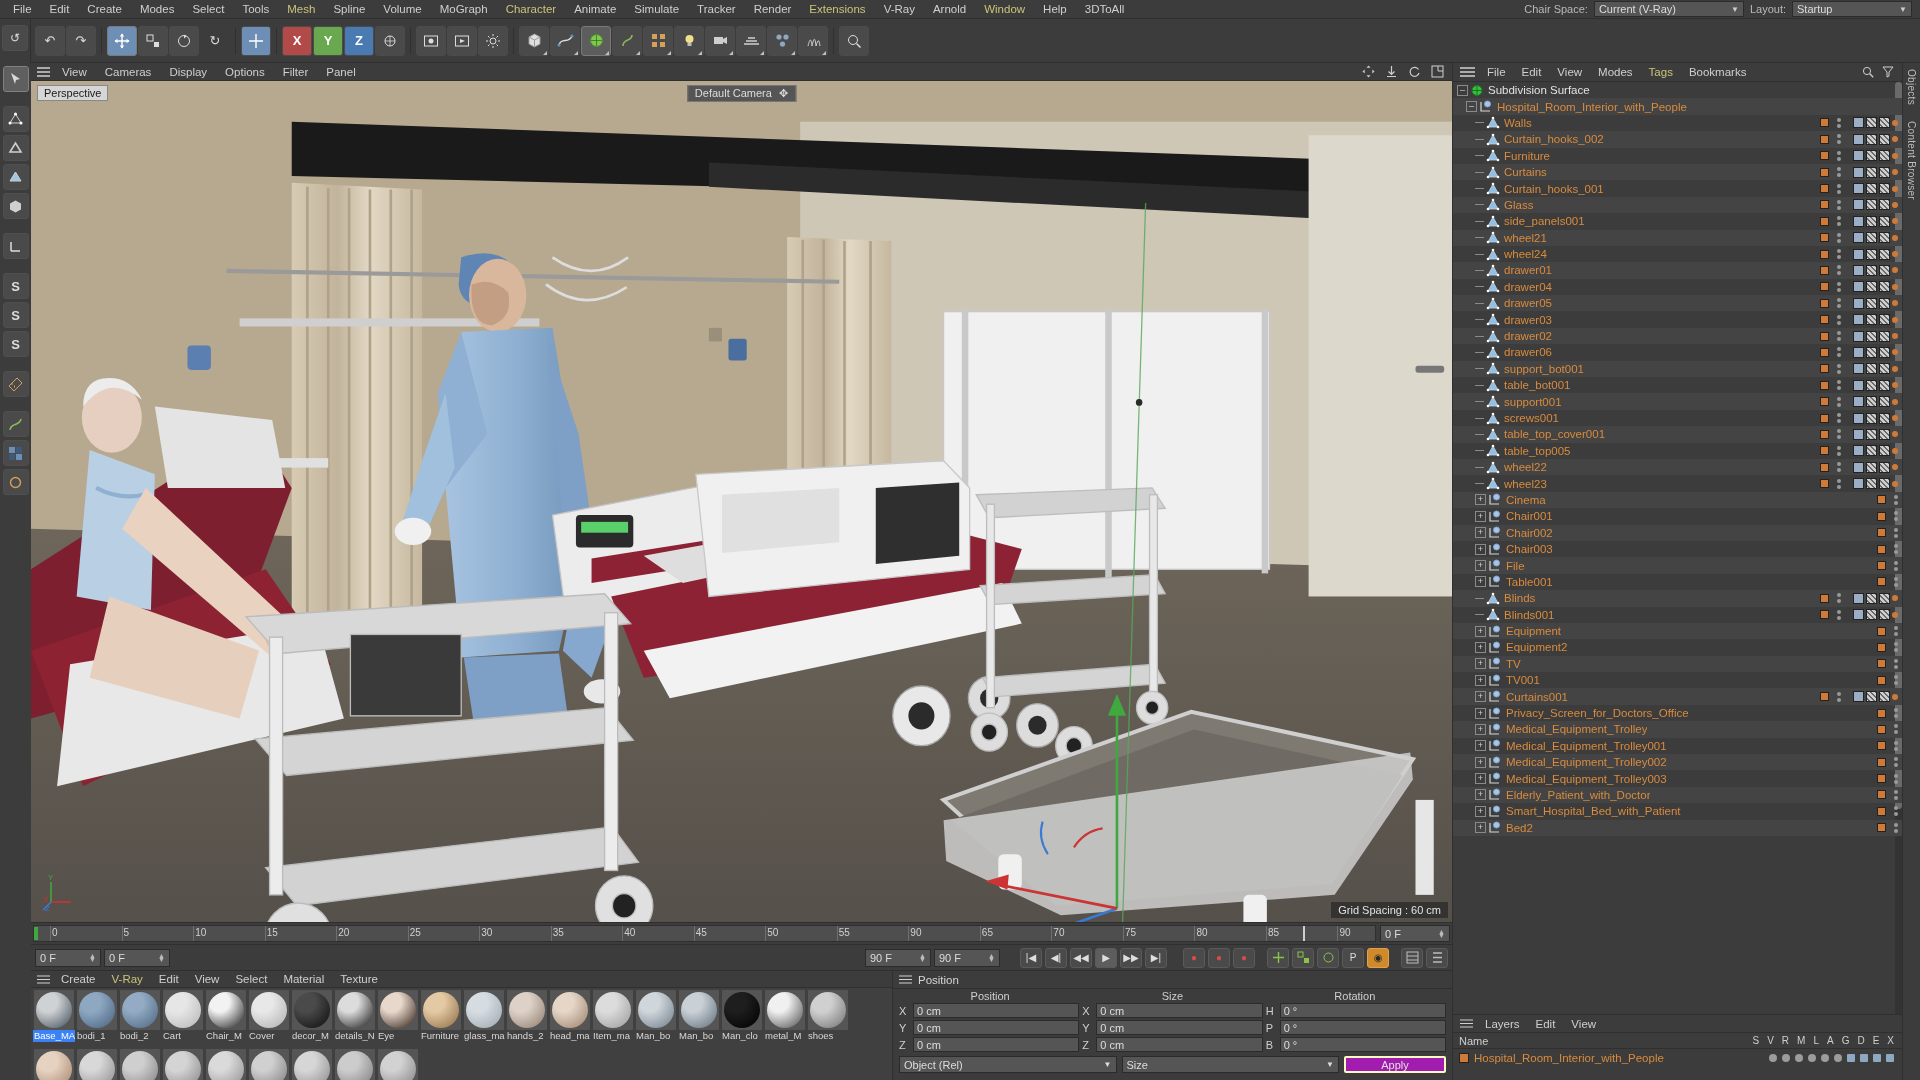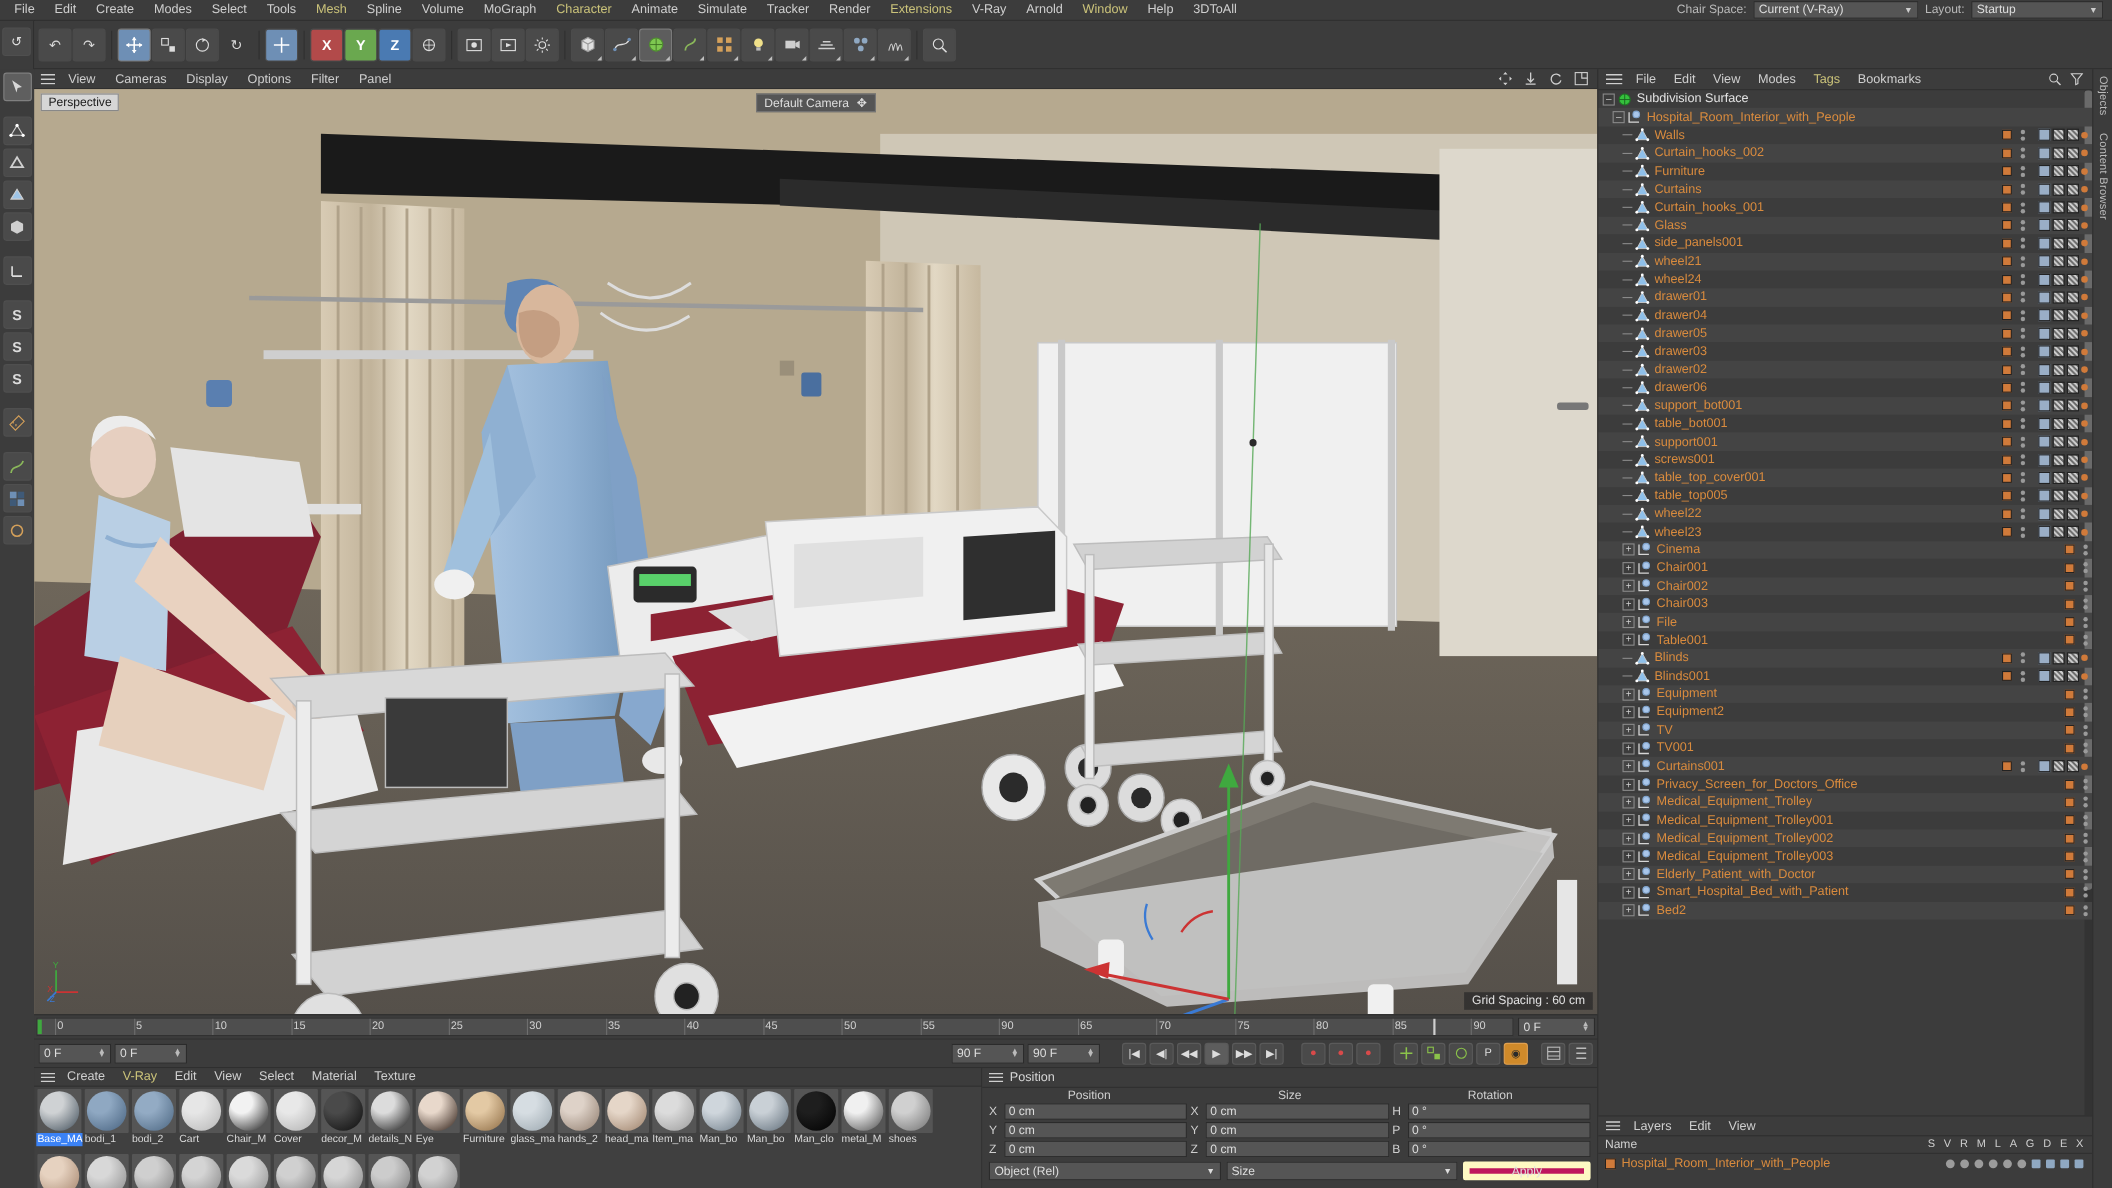--- a/index.html
+++ b/index.html
@@ -95,21 +95,21 @@
   .cp-head{height:18px;display:flex;align-items:center;gap:6px;padding-left:6px;border-bottom:1px solid #2f2f2f;}
   .cp-title{font-size:11.5px;color:#d6d6d6;}
   .cp-cols{display:flex;padding:1px 6px 0 6px;font-size:11px;color:#cfcfcf;gap:0;}
   .cp-col{flex:1;text-align:center;}
   .cp-rows{padding:0 6px;}
   .cp-row{display:flex;align-items:center;height:17px;gap:3px;}
   .cp-lbl{width:11px;font-size:11px;color:#cfcfcf;}
   .cp-in{flex:1;height:15px;background:#555;border:1px solid #2b2b2b;display:flex;align-items:center;padding:0 3px;font-size:11px;color:#ddd;}
   .cp-foot{display:flex;align-items:center;gap:5px;padding:3px 6px;}
   .cp-sel{flex:1;height:17px;background:#555;border:1px solid #2b2b2b;display:flex;align-items:center;padding:0 4px;font-size:11px;color:#ddd;}
-  .cp-apply{width:116px;height:17px;background:#be185d;border:6px solid #fef9c3;border-radius:2px;display:flex;align-items:center;justify-content:center;font-size:11px;color:#e0e0e0;}
+  .cp-apply{width:102px;height:17px;background:#a21caf;border:2px solid #fef9c3;border-radius:2px;display:flex;align-items:center;justify-content:center;font-size:11px;color:#e0e0e0;}
 
   
   .right{width:450px;background:#3c3c3c;display:flex;flex-direction:column;flex:none;border-left:1px solid #2f2f2f;}
   .om-menubar{height:19px;display:flex;align-items:center;padding-left:2px;border-bottom:1px solid #2f2f2f;flex:none;}
   .om-mi{padding:0 8px;line-height:19px;font-size:11.5px;color:#cfcfcf;}
   .om-mi.gold{color:#cbc37a;}
   .om-right{margin-left:auto;display:flex;gap:8px;padding-right:8px;color:#cfcfcf;}
   .om-list{flex:1;overflow:hidden;position:relative;}
   .om-row{height:16.4px;display:flex;align-items:center;position:relative;padding-left:4px;}
   .om-row.alt{background:#444444;}

